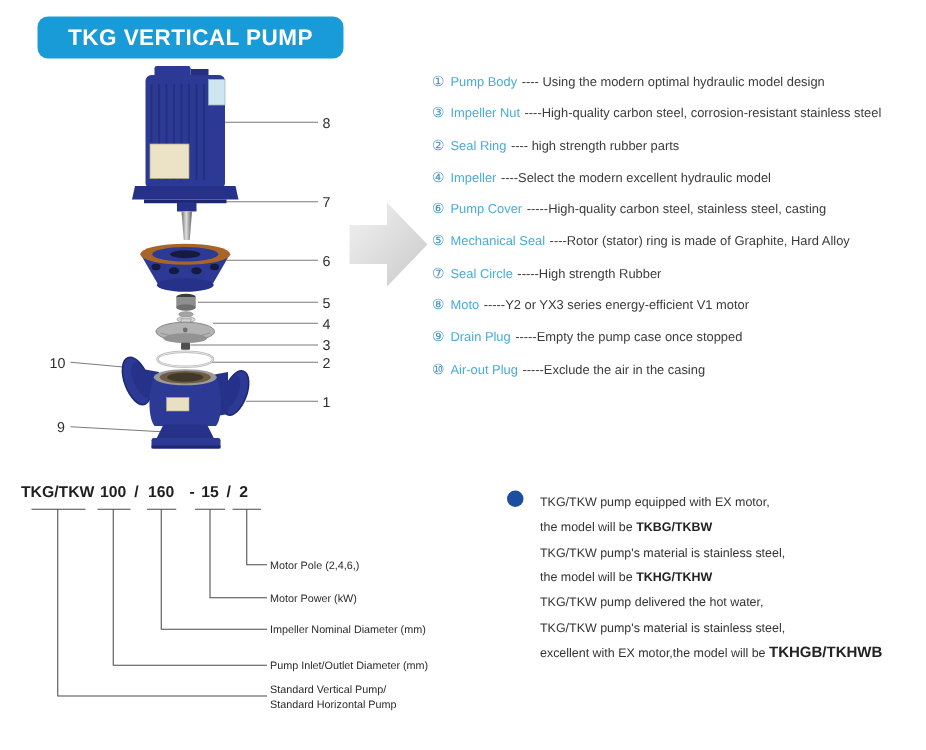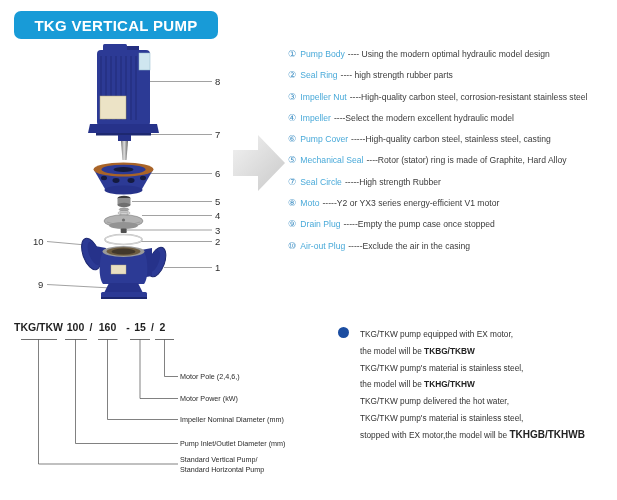--- a/index.html
+++ b/index.html
@@ -5,21 +5,21 @@
   html,body{margin:0;padding:0;}
   body{
     width:617px;height:500px;background:#ffffff;
     font-family:"Liberation Sans","DejaVu Sans",sans-serif;
     position:relative;overflow:hidden;
   }
   .page{position:absolute;inset:0;background:#ffffff;}
 
   
   .banner{
-    position:absolute;left:14px;top:11px;width:204px;height:28px;
+    position:absolute;left:25px;top:11px;width:204px;height:28px;
     background:#189bd7;border-radius:7px;
     display:flex;align-items:center;justify-content:center;
   }
   .banner span{color:#ffffff;font-weight:bold;font-size:15px;letter-spacing:.3px;}
 
   
   .diagram{position:absolute;left:15px;top:42px;}
   .cnum text{font-size:9.5px;fill:#2e2e2e;}
 
   
@@ -161,25 +161,25 @@
     <polygon points="233,150 258,150 258,135 285,163 258,191 258,176 233,176" fill="url(#arrowGrad)"></polygon>
   </svg>
 
   <div class="parts">
 
       <div class="part-item">
         <span class="pnum">①</span><span class="pname">Pump Body</span><span class="pdesc">---- Using the modern optimal hydraulic model design</span>
       </div>
 
       <div class="part-item">
+        <span class="pnum">③</span><span class="pname">Impeller Nut</span><span class="pdesc">----High-quality carbon steel, corrosion-resistant stainless steel</span>
+      </div>
+
+      <div class="part-item">
         <span class="pnum">②</span><span class="pname">Seal Ring</span><span class="pdesc">---- high strength rubber parts</span>
-      </div>
-
-      <div class="part-item">
-        <span class="pnum">③</span><span class="pname">Impeller Nut</span><span class="pdesc">----High-quality carbon steel, corrosion-resistant stainless steel</span>
       </div>
 
       <div class="part-item">
         <span class="pnum">④</span><span class="pname">Impeller</span><span class="pdesc">----Select the modern excellent hydraulic model</span>
       </div>
 
       <div class="part-item">
         <span class="pnum">⑥</span><span class="pname">Pump Cover</span><span class="pdesc">-----High-quality carbon steel, stainless steel, casting</span>
       </div>
 
@@ -255,17 +255,17 @@
       <div class="note-line">
         <span>TKG/TKW pump delivered the hot water,</span><span class="nmodel"></span>
       </div>
 
 
       <div class="note-line">
         <span>TKG/TKW pump's material is stainless steel,</span><span class="nmodel"></span>
       </div>
 
       <div class="note-line">
-        <span>stopped with EX motor,the model will be </span><span class="nmodel">TKHGB/TKHWB</span>
+        <span>excellent with EX motor,the model will be </span><span class="nmodel">TKHGB/TKHWB</span>
       </div>
     </div>
 
 </div>
 
 </body></html>

